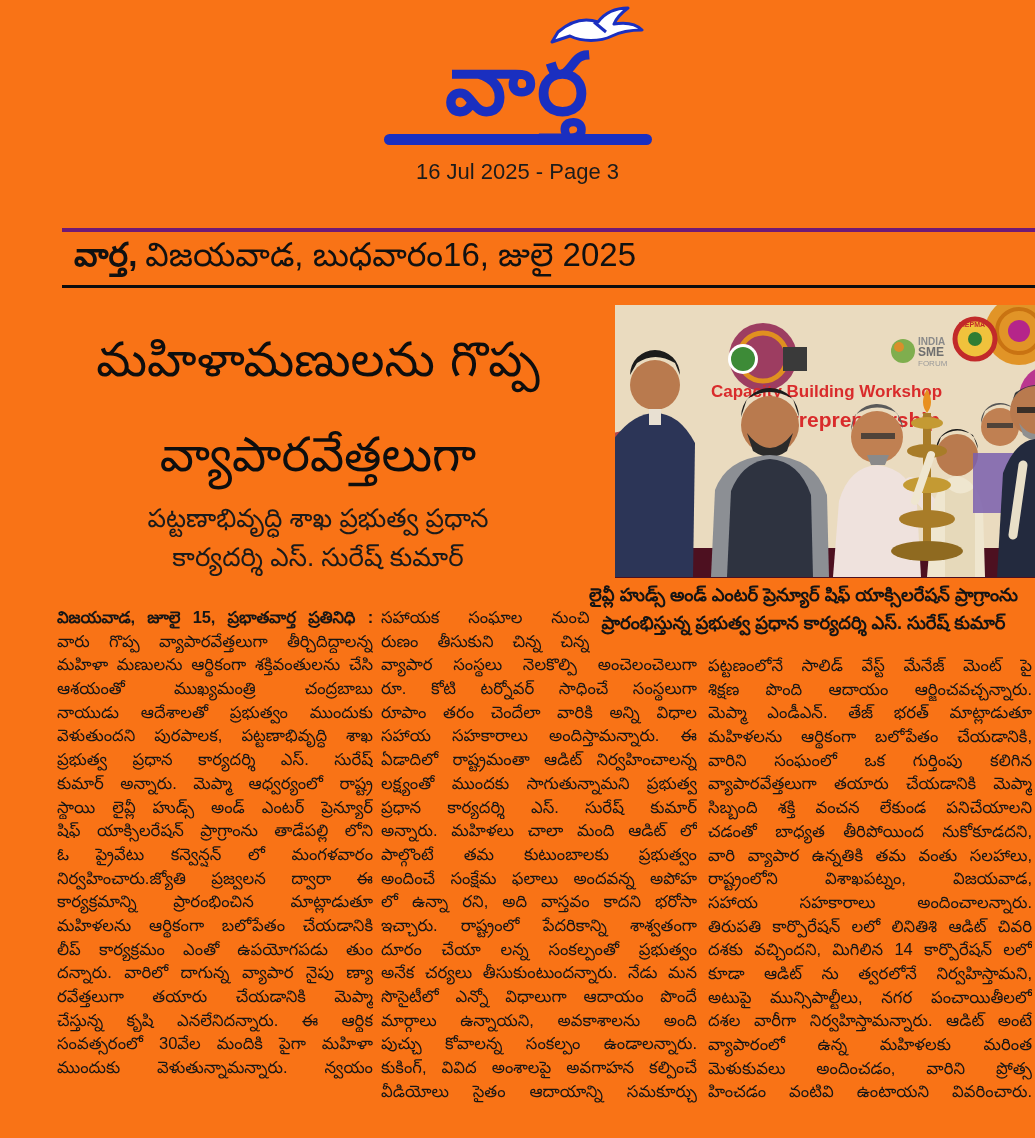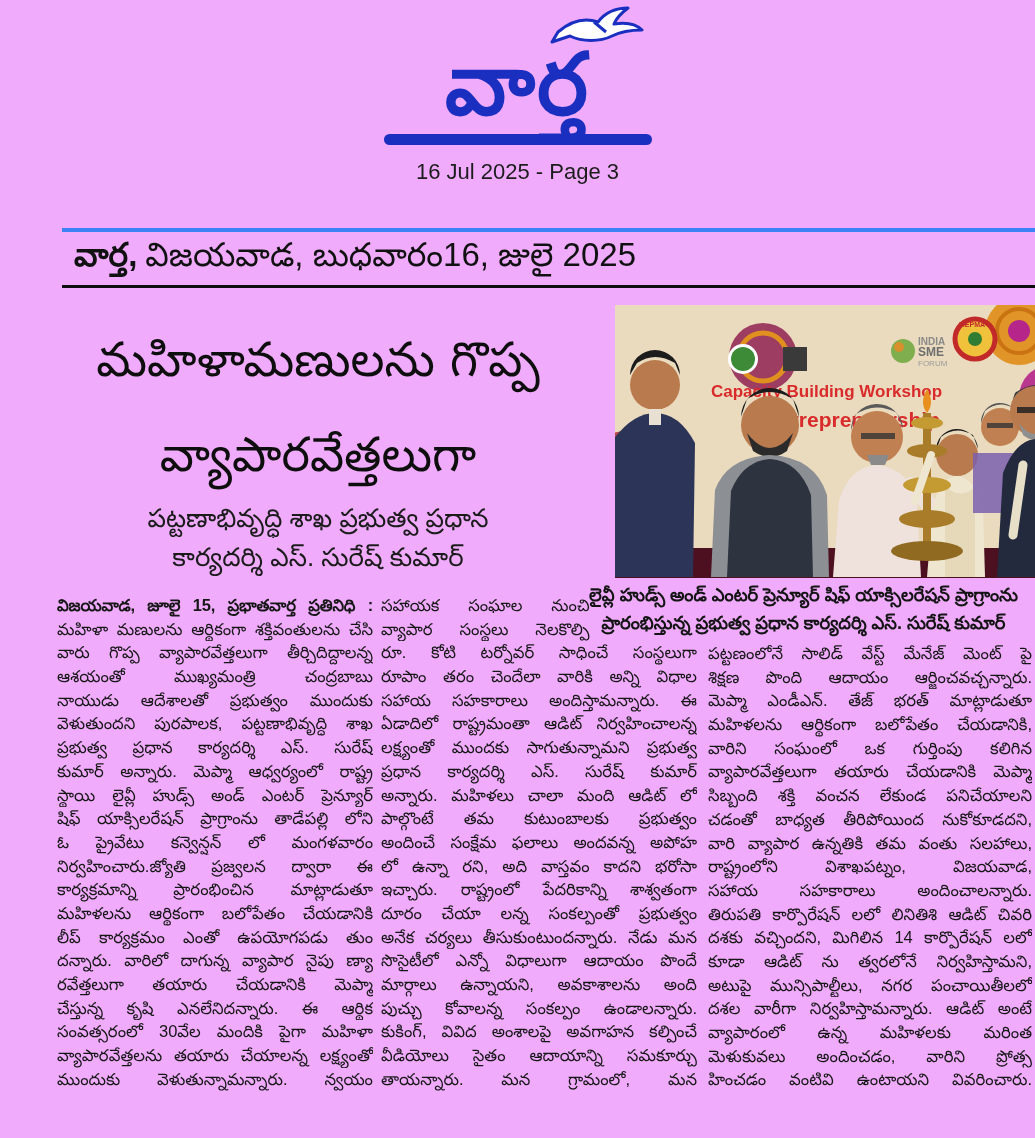--- a/index.html
+++ b/index.html
@@ -1,32 +1,32 @@
 <!DOCTYPE html>
 <html><head>
 <meta charset="utf-8">
 <style>
   html,body{margin:0;padding:0;background:#ffffff;}
   .page{
-    position:relative;width:1035px;height:1138px;background:#f0abfc;
+    position:relative;width:1035px;height:1138px;background:#f97316;
     font-family:"Liberation Sans",sans-serif;color:#111;overflow:hidden;
   }
   
   .masthead{position:absolute;left:0;top:6px;width:100%;text-align:center;}
   .dove{display:block;margin:0 auto -14px 548px;}
   .logo-text{
     display:inline-block;font-size:86px;font-weight:bold;line-height:96px;
     color:#1a2fc0;letter-spacing:2px;font-family:"DejaVu Sans",sans-serif;
   }
   .logo-underline{width:268px;height:11px;background:#1a2fc0;border-radius:6px;margin:2px auto 0 auto;}
   .masthead-date{margin-top:14px;font-size:22px;color:#1c1c1c;}
   
   .edition-bar{
     position:absolute;left:62px;right:0;top:228px;height:53px;
-    border-top:4px solid #3b82f6;border-bottom:3px solid #0d0d0d;
+    border-top:4px solid #701a75;border-bottom:3px solid #0d0d0d;
     display:flex;align-items:center;padding-left:12px;box-sizing:content-box;
   }
   .edition-bar .bold{font-weight:bold;font-size:33px;}
   .edition-bar .rest{font-size:33px;margin-left:8px;}
   
   .headline{
     position:absolute;left:52px;top:312px;width:532px;text-align:center;
     font-weight:normal;font-size:48px;line-height:95px;color:#0e0e0e;
     font-family:"DejaVu Sans",sans-serif;
   }
@@ -37,21 +37,21 @@
   }
   .subheadline .line{height:39px;overflow:hidden;}
   
   .photo{position:absolute;left:592px;top:305px;width:446px;height:273px;overflow:hidden;margin-left:23px;}
   .caption{
     position:absolute;left:580px;top:581px;width:447px;text-align:center;
     font-weight:bold;font-size:18px;line-height:28px;color:#141414;
   }
   .caption .line{height:28px;overflow:hidden;}
   
-  .tcol{position:absolute;font-size:16.5px;color:#161616;}
+  .tcol{position:absolute;font-size:16.5px;color:#161616;margin-top:12px;}
   .tcol .line{
     height:23.7px;line-height:23.7px;overflow:hidden;
     text-align:justify;text-align-last:justify;
   }
   .col1{left:57px;top:594px;width:316px;}
   .col2{left:381px;top:594px;width:316px;}
   .col3{left:708px;top:642px;width:324px;}
   .col1 .dateline{font-weight:bold;letter-spacing:-0.2px;}
   .col2 .lines .line:nth-child(1),
   .col2 .lines .line:nth-child(2){width:66%;}
@@ -186,65 +186,64 @@
   </div>
 
   <div class="caption">
       <div class="line">లైవ్లీ హుడ్స్ అండ్ ఎంటర్ ప్రెన్యూర్ షిఫ్ యాక్సిలరేషన్ ప్రాగ్రాంను</div>
       <div class="line">ప్రారంభిస్తున్న ప్రభుత్వ ప్రధాన కార్యదర్శి ఎస్. సురేష్ కుమార్</div>
     </div>
 
   <div class="tcol col1">
     <div class="line dateline">విజయవాడ, జూలై 15, ప్రభాతవార్త ప్రతినిధి :</div>
     <div class="lines">
+        <div class="line">వారు గొప్ప వ్యాపారవేత్తలుగా తీర్చిదిద్దాలన్న</div>
         <div class="line">మహిళా మణులను ఆర్థికంగా శక్తివంతులను చేసి</div>
-        <div class="line">వారు గొప్ప వ్యాపారవేత్తలుగా తీర్చిదిద్దాలన్న</div>
         <div class="line">ఆశయంతో ముఖ్యమంత్రి చంద్రబాబు</div>
         <div class="line">నాయుడు ఆదేశాలతో ప్రభుత్వం ముందుకు</div>
         <div class="line">వెళుతుందని పురపాలక, పట్టణాభివృద్ధి శాఖ</div>
         <div class="line">ప్రభుత్వ ప్రధాన కార్యదర్శి ఎస్. సురేష్</div>
         <div class="line">కుమార్ అన్నారు. మెప్మా ఆధ్వర్యంలో రాష్ట్ర</div>
         <div class="line">స్థాయి లైవ్లీ హుడ్స్ అండ్ ఎంటర్ ప్రెన్యూర్</div>
         <div class="line">షిఫ్ యాక్సిలరేషన్ ప్రాగ్రాంను తాడేపల్లి లోని</div>
         <div class="line">ఓ ప్రైవేటు కన్వెన్షన్ లో మంగళవారం</div>
         <div class="line">నిర్వహించారు.జ్యోతి ప్రజ్వలన ద్వారా ఈ</div>
         <div class="line">కార్యక్రమాన్ని ప్రారంభించిన మాట్లాడుతూ</div>
         <div class="line">మహిళలను ఆర్థికంగా బలోపేతం చేయడానికి</div>
         <div class="line">లీప్ కార్యక్రమం ఎంతో ఉపయోగపడు తుం</div>
         <div class="line">దన్నారు. వారిలో దాగున్న వ్యాపార నైపు ణ్యా</div>
         <div class="line">రవేత్తలుగా తయారు చేయడానికి మెప్మా</div>
         <div class="line">చేస్తున్న కృషి ఎనలేనిదన్నారు. ఈ ఆర్థిక</div>
         <div class="line">సంవత్సరంలో 30వేల మందికి పైగా మహిళా</div>
-        <div class="line">వ్యాపారవేత్తలను తయారు చేయాలన్న లక్ష్యంతో</div>
         <div class="line">ముందుకు వెళుతున్నామన్నారు. న్వయం</div>
       </div>
   </div>
   <div class="tcol col2">
     <div class="lines">
         <div class="line">సహాయక సంఘాల నుంచి</div>
+        <div class="line">రుణం తీసుకుని చిన్న చిన్న</div>
         <div class="line">వ్యాపార సంస్థలు నెలకొల్పి అంచెలంచెలుగా</div>
         <div class="line">రూ. కోటి టర్నోవర్ సాధించే సంస్థలుగా</div>
         <div class="line">రూపాం తరం చెందేలా వారికి అన్ని విధాల</div>
         <div class="line">సహాయ సహకారాలు అందిస్తామన్నారు. ఈ</div>
         <div class="line">ఏడాదిలో రాష్ట్రమంతా ఆడిట్ నిర్వహించాలన్న</div>
         <div class="line">లక్ష్యంతో ముందకు సాగుతున్నామని ప్రభుత్వ</div>
         <div class="line">ప్రధాన కార్యదర్శి ఎస్. సురేష్ కుమార్</div>
         <div class="line">అన్నారు. మహిళలు చాలా మంది ఆడిట్ లో</div>
         <div class="line">పాల్గొంటే తమ కుటుంబాలకు ప్రభుత్వం</div>
         <div class="line">అందించే సంక్షేమ ఫలాలు అందవన్న అపోహ</div>
         <div class="line">లో ఉన్నా రని, అది వాస్తవం కాదని భరోసా</div>
         <div class="line">ఇచ్చారు. రాష్ట్రంలో పేదరికాన్ని శాశ్వతంగా</div>
         <div class="line">దూరం చేయా లన్న సంకల్పంతో ప్రభుత్వం</div>
         <div class="line">అనేక చర్యలు తీసుకుంటుందన్నారు. నేడు మన</div>
         <div class="line">సొసైటీలో ఎన్నో విధాలుగా ఆదాయం పొందే</div>
         <div class="line">మార్గాలు ఉన్నాయని, అవకాశాలను అంది</div>
         <div class="line">పుచ్చు కోవాలన్న సంకల్పం ఉండాలన్నారు.</div>
         <div class="line">కుకింగ్, వివిద అంశాలపై అవగాహన కల్పించే</div>
         <div class="line">వీడియోలు సైతం ఆదాయాన్ని సమకూర్చు</div>
-        <div class="line">తాయన్నారు. మన గ్రామంలో, మన</div>
       </div>
   </div>
   <div class="tcol col3">
     <div class="lines">
         <div class="line">పట్టణంలోనే సాలిడ్ వేస్ట్ మేనేజ్ మెంట్ పై</div>
         <div class="line">శిక్షణ పొంది ఆదాయం ఆర్జించవచ్చన్నారు.</div>
         <div class="line">మెప్మా ఎండీఎన్. తేజ్ భరత్ మాట్లాడుతూ</div>
         <div class="line">మహిళలను ఆర్థికంగా బలోపేతం చేయడానికి,</div>
         <div class="line">వారిని సంఘంలో ఒక గుర్తింపు కలిగిన</div>
         <div class="line">వ్యాపారవేత్తలుగా తయారు చేయడానికి మెప్మా</div>

